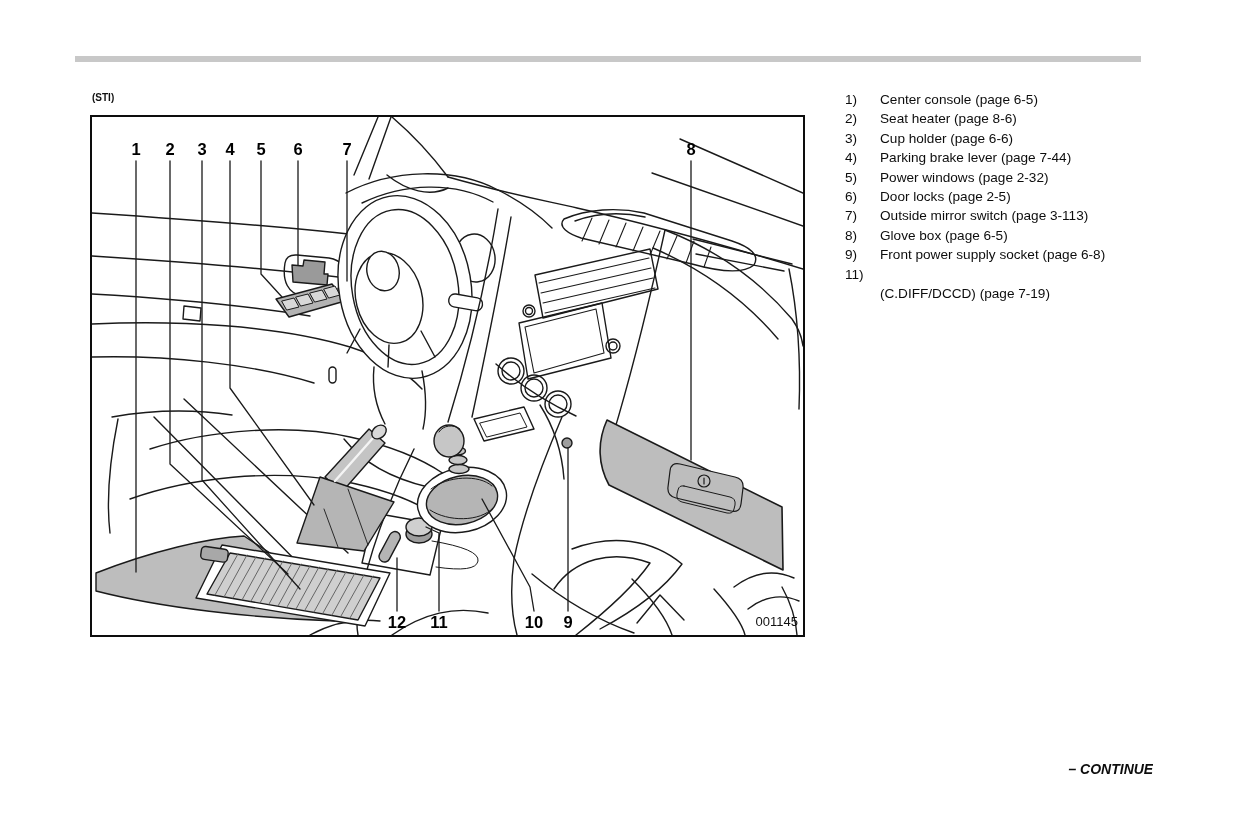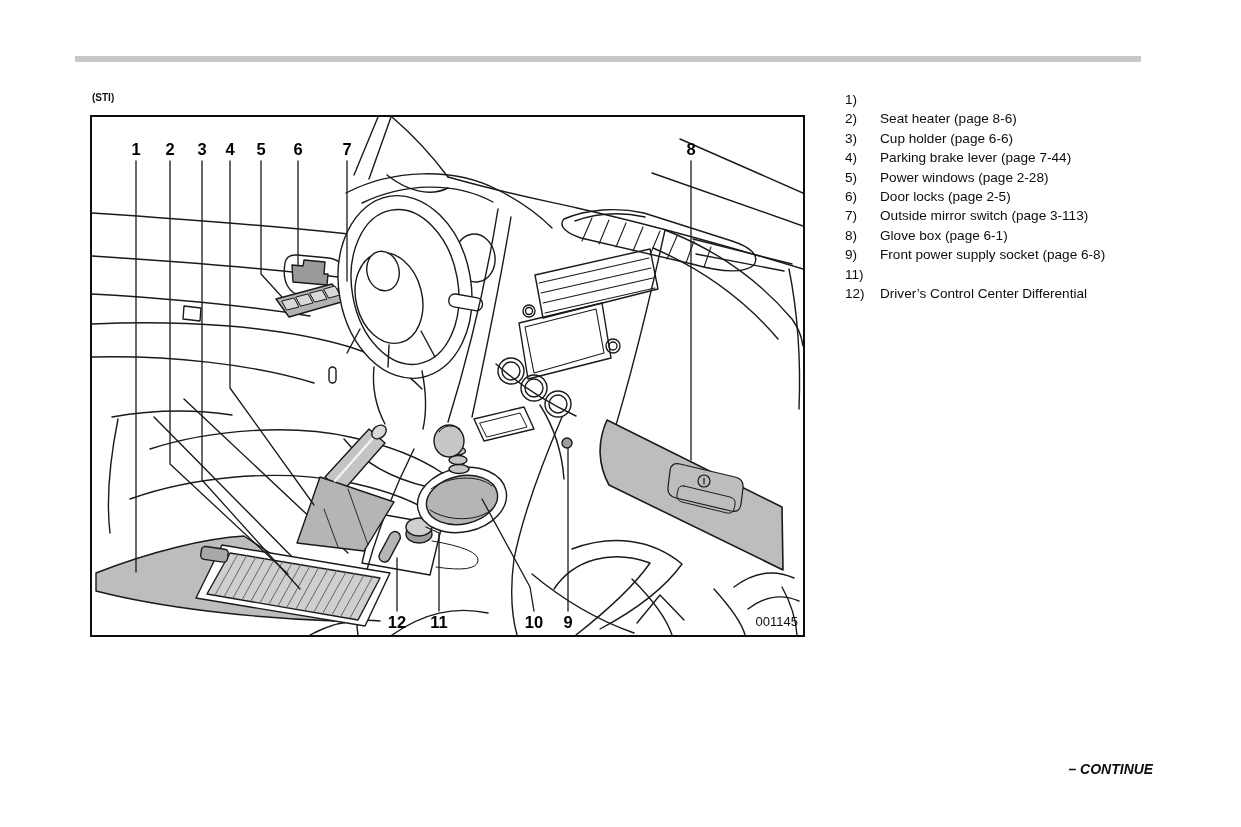--- a/index.html
+++ b/index.html
@@ -219,56 +219,57 @@
         <text class="callout" x="442" y="511">10</text>
         <text class="callout" x="476" y="511">9</text>
       </g>
       <text class="figcode" x="706" y="509" text-anchor="end">001145</text>
     </svg>
   </div>
 
   <div class="legend">
     <div class="legend-row">
         <span class="legend-num">1)</span>
+        <span class="legend-txt">Center console (page 6-5)</span>
       </div>
     <div class="legend-row">
         <span class="legend-num">2)</span>
         <span class="legend-txt">Seat heater (page 8-6)</span>
       </div>
     <div class="legend-row">
         <span class="legend-num">3)</span>
         <span class="legend-txt">Cup holder (page 6-6)</span>
       </div>
     <div class="legend-row">
         <span class="legend-num">4)</span>
         <span class="legend-txt">Parking brake lever (page 7-44)</span>
       </div>
     <div class="legend-row">
         <span class="legend-num">5)</span>
-        <span class="legend-txt">Power windows (page 2-28)</span>
+        <span class="legend-txt">Power windows (page 2-32)</span>
       </div>
     <div class="legend-row">
         <span class="legend-num">6)</span>
         <span class="legend-txt">Door locks (page 2-5)</span>
       </div>
     <div class="legend-row">
         <span class="legend-num">7)</span>
         <span class="legend-txt">Outside mirror switch (page 3-113)</span>
       </div>
     <div class="legend-row">
         <span class="legend-num">8)</span>
-        <span class="legend-txt">Glove box (page 6-1)</span>
+        <span class="legend-txt">Glove box (page 6-5)</span>
       </div>
     <div class="legend-row">
         <span class="legend-num">9)</span>
         <span class="legend-txt">Front power supply socket (page 6-8)</span>
       </div>
     <div class="legend-row">
         <span class="legend-num">11)</span>
       </div>
     <div class="legend-row">
-        <span class="legend-num">12)</span>
-        <span class="legend-txt">Driver’s Control Center Differential</span>
+        <span class="legend-num"></span>
+        <span class="legend-txt">(C.DIFF/DCCD) (page 7-19)</span>
       </div>
   </div>
 
   <div class="continued">– CONTINUED –</div>
 </div>
 
 </body></html>

